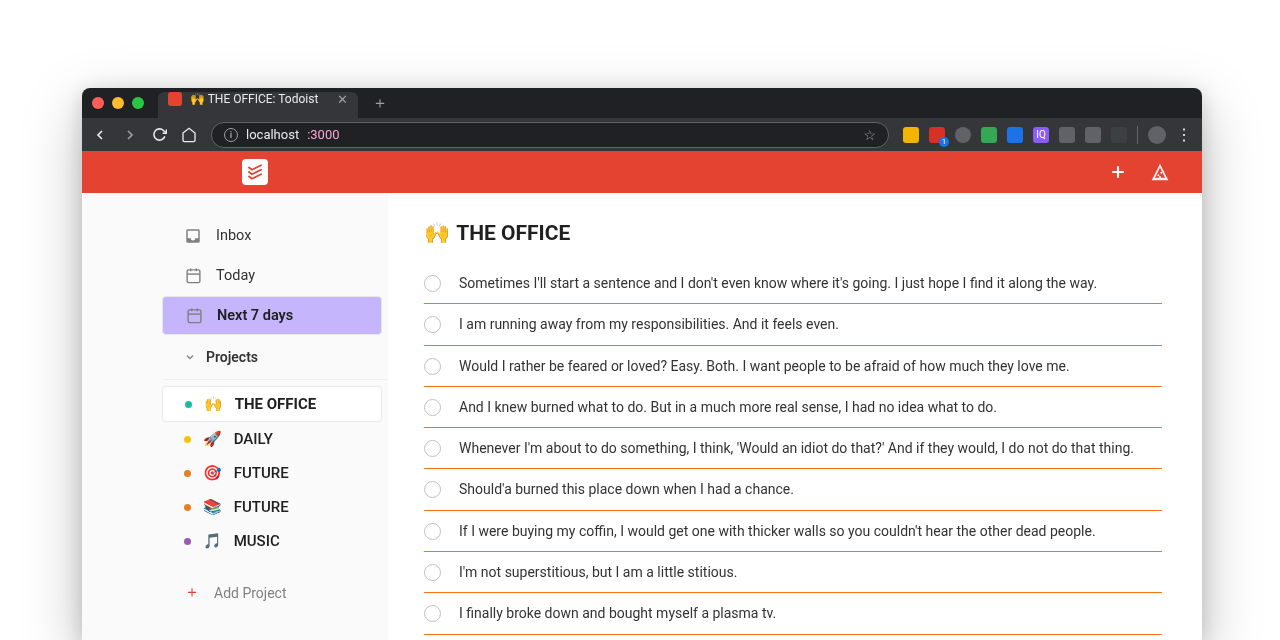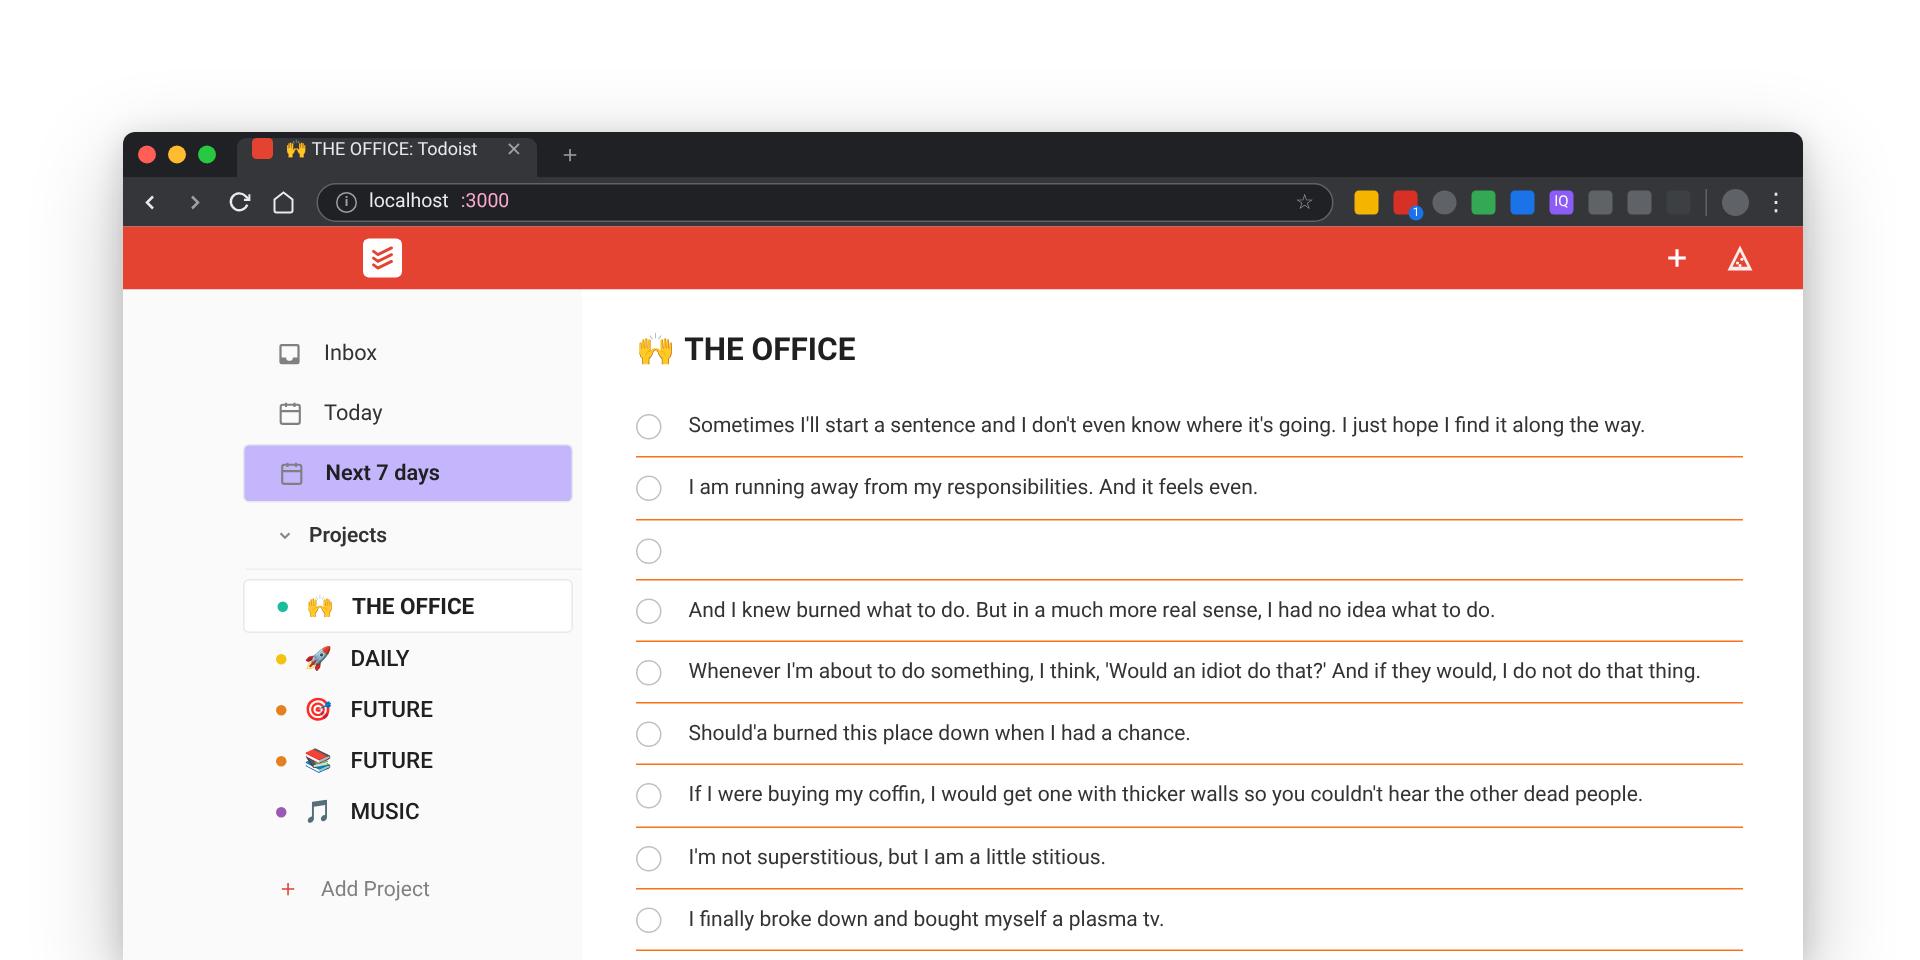--- a/index.html
+++ b/index.html
@@ -330,20 +330,21 @@
           <div class="task-row">
             <span class="task-check"></span>
             <span class="task-text">Sometimes I'll start a sentence and I don't even know where it's going. I just hope I find it along the way.</span>
           </div>
           <div class="task-row">
             <span class="task-check"></span>
             <span class="task-text">I am running away from my responsibilities. And it feels even.</span>
           </div>
           <div class="task-row">
             <span class="task-check"></span>
+            <span class="task-text">Would I rather be feared or loved? Easy. Both. I want people to be afraid of how much they love me.</span>
           </div>
           <div class="task-row">
             <span class="task-check"></span>
             <span class="task-text">And I knew burned what to do. But in a much more real sense, I had no idea what to do.</span>
           </div>
           <div class="task-row">
             <span class="task-check"></span>
             <span class="task-text">Whenever I'm about to do something, I think, 'Would an idiot do that?' And if they would, I do not do that thing.</span>
           </div>
           <div class="task-row">

